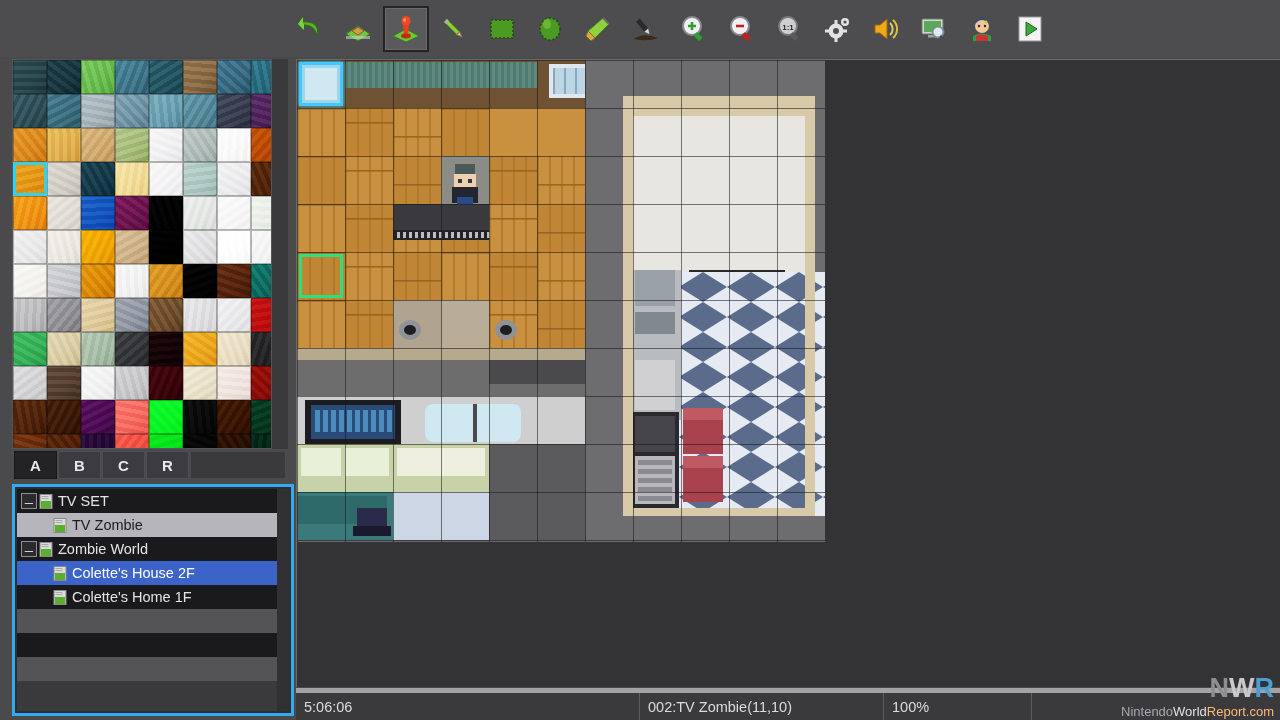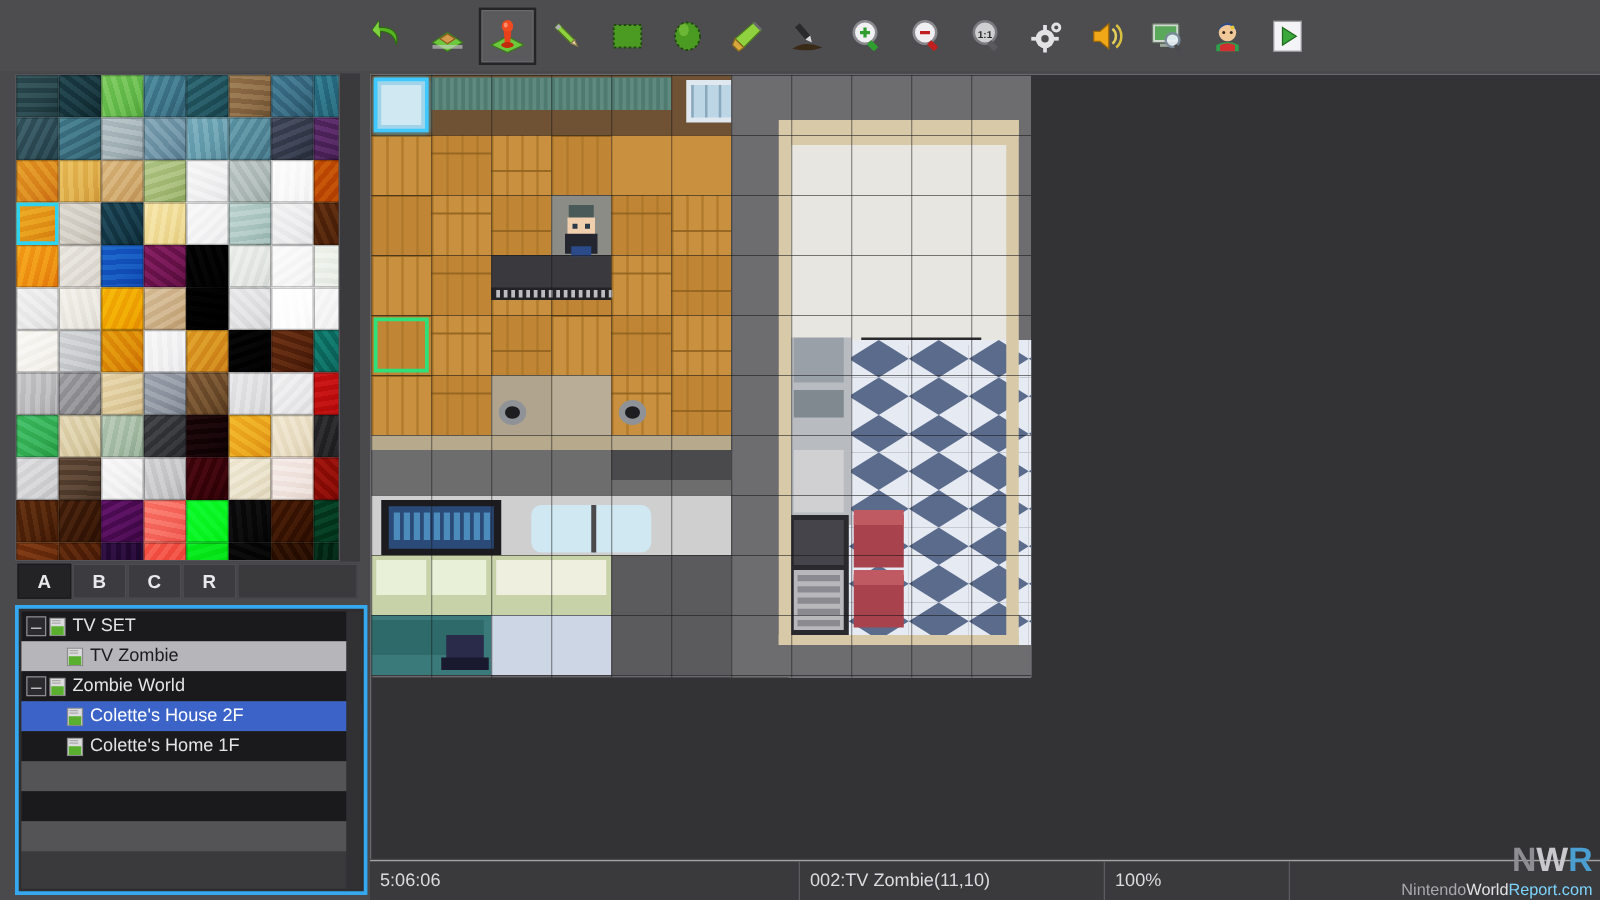--- a/index.html
+++ b/index.html
@@ -119,21 +119,21 @@
     position: absolute; width: 44px; height: 44px;
     border: 3px solid #fff; pointer-events: none;
   }
   .ev-cyan { border-color: #3fc9ff; box-shadow: 0 0 4px #3fc9ff; }
   .ev-green { border-color: #2fe07a; }
 
   
   .status {
     position: absolute; left: 296px; top: 688px; width: 984px; height: 32px;
     background: #3a3a3d; display: flex; align-items: stretch;
-    border-top: 1px solid #a3a3a3;
+    border-top: 5px solid #a3a3a3;
   }
   .st-cell {
     display: flex; align-items: center; padding-left: 8px;
     color: #dcdcdf; font-size: 14.5px;
     border-right: 1px solid #5c5c60;
   }
   .st-time { width: 344px; }
   .st-map  { width: 244px; }
   .st-zoom { width: 148px; }
   .st-pad  { flex: 1; border-right: none; }
@@ -146,21 +146,21 @@
   .wm-top {
     font-size: 27px; font-weight: bold; letter-spacing: 0px;
     font-family: "Liberation Sans", sans-serif;
   }
   .wm-n { color: #8e8e92; }
   .wm-w { color: #c9c9cd; }
   .wm-r { color: #4a9ed0; }
   .wm-bot { font-size: 13px; margin-top: 3px; }
   .wm-b1 { color: #a9a9ad; }
   .wm-b2 { color: #e2e2e5; font-weight: normal; }
-  .wm-b3 { color: #7dd3fc; }
+  .wm-b3 { color: #fdba74; }
 </style>
 </head>
 <body>
 
 <div id="app">
 
   <div class="toolbar">
     <div style="width:286px"></div>
     <div class="tool-group" id="toolbar-buttons">
         <div class="tool-btn" title="Undo">

